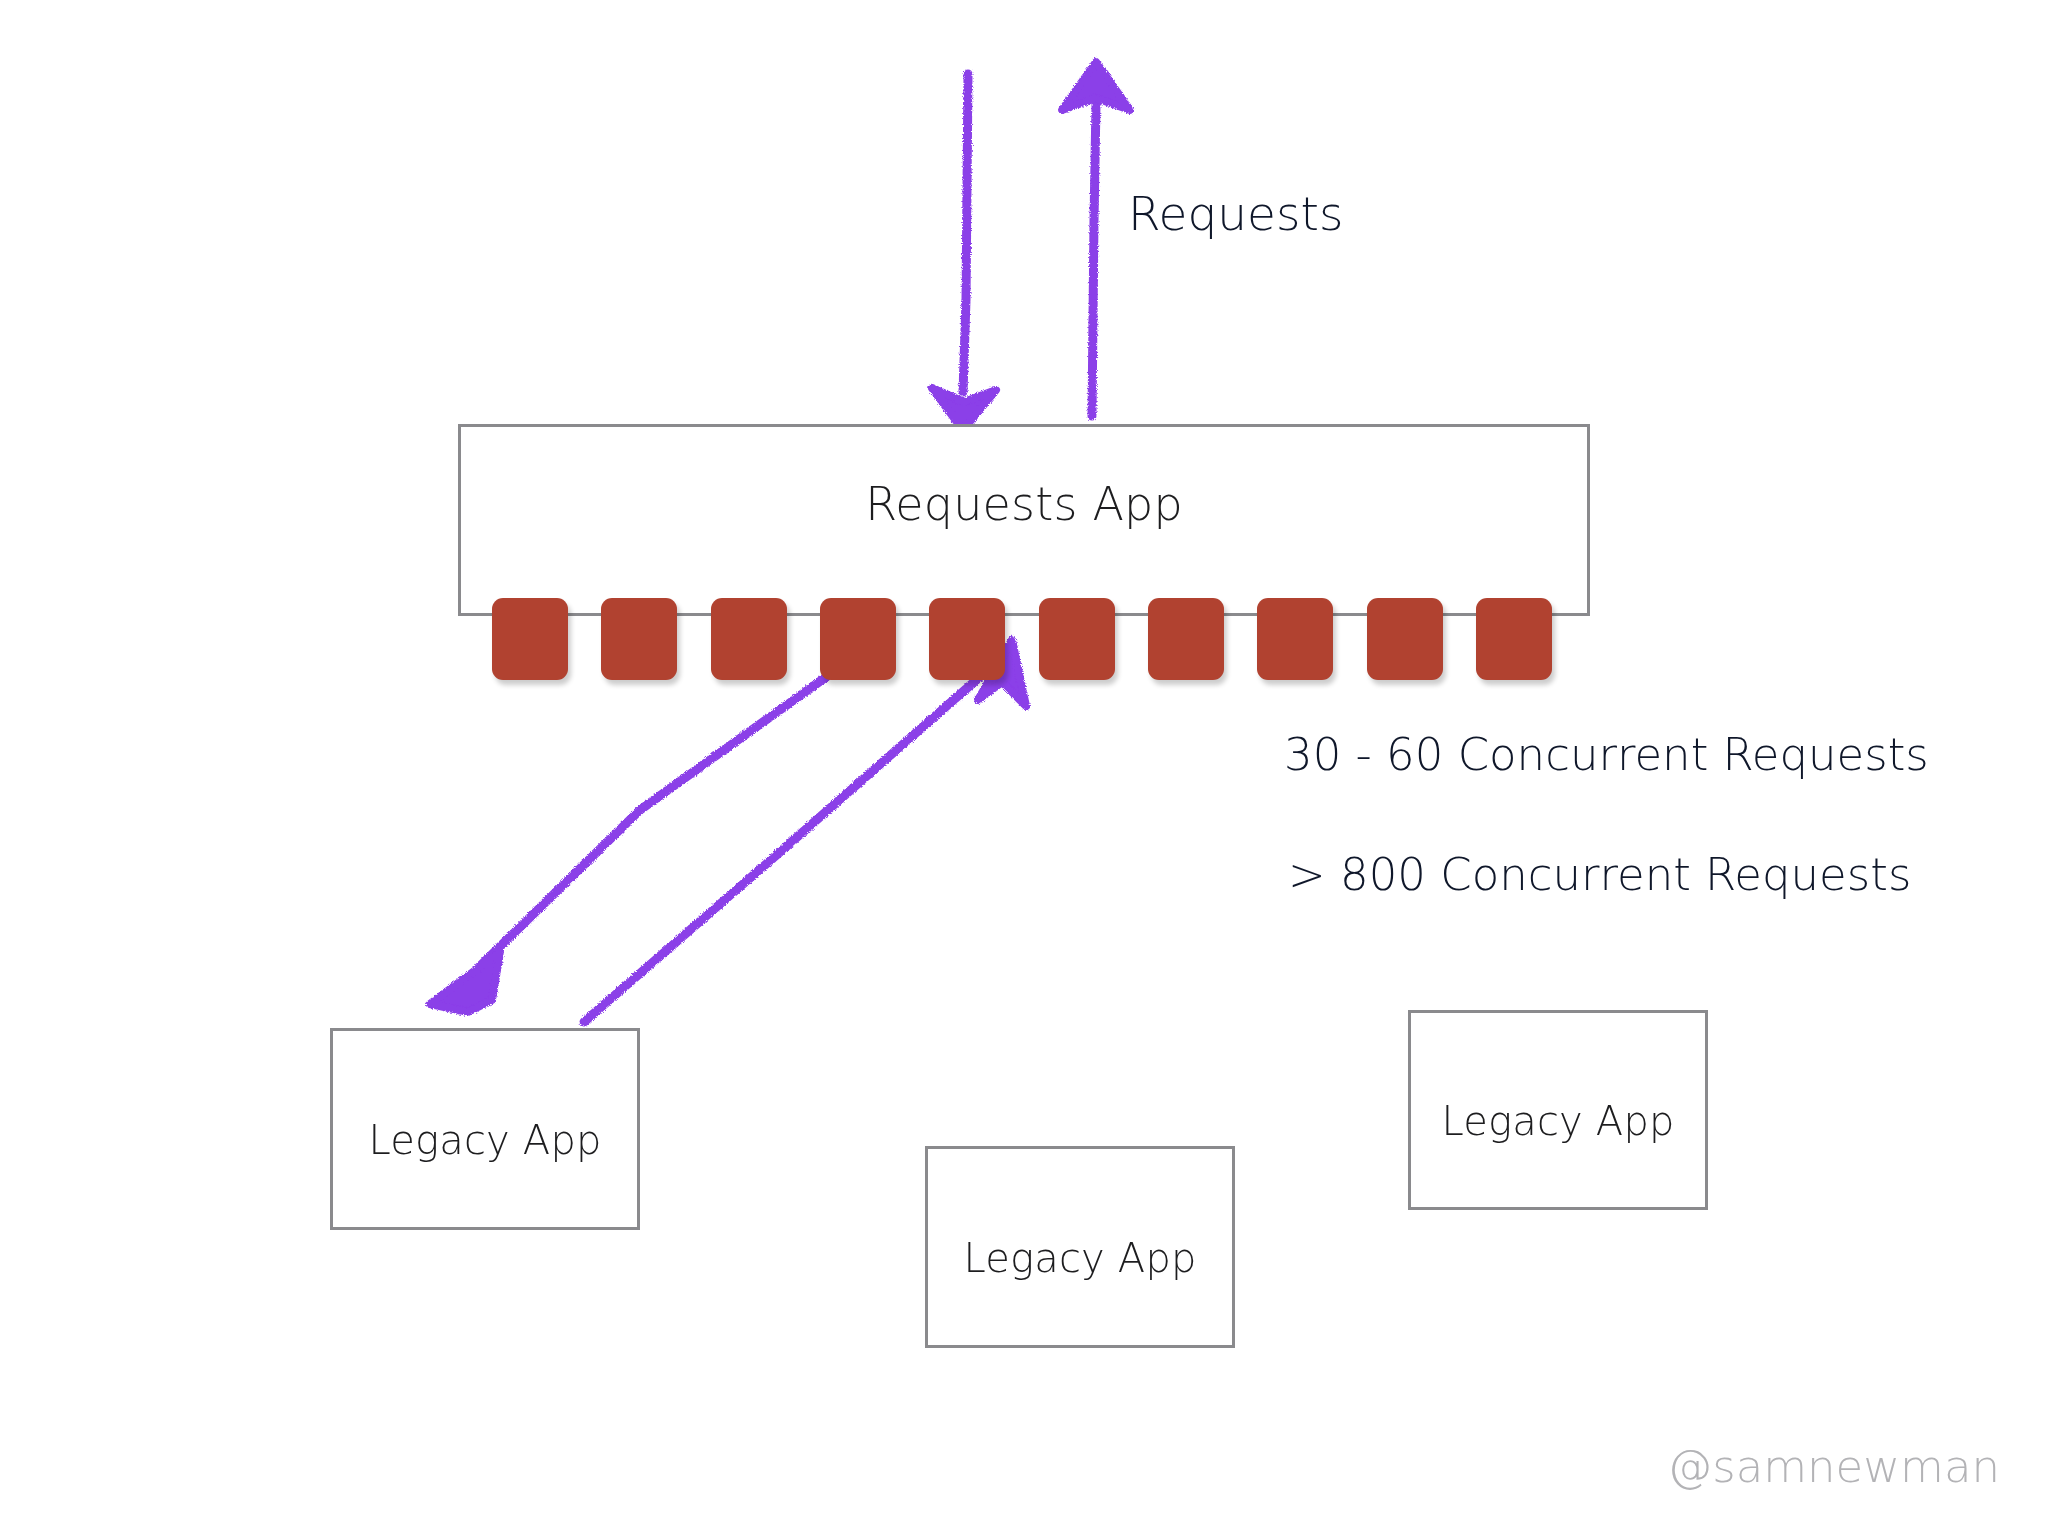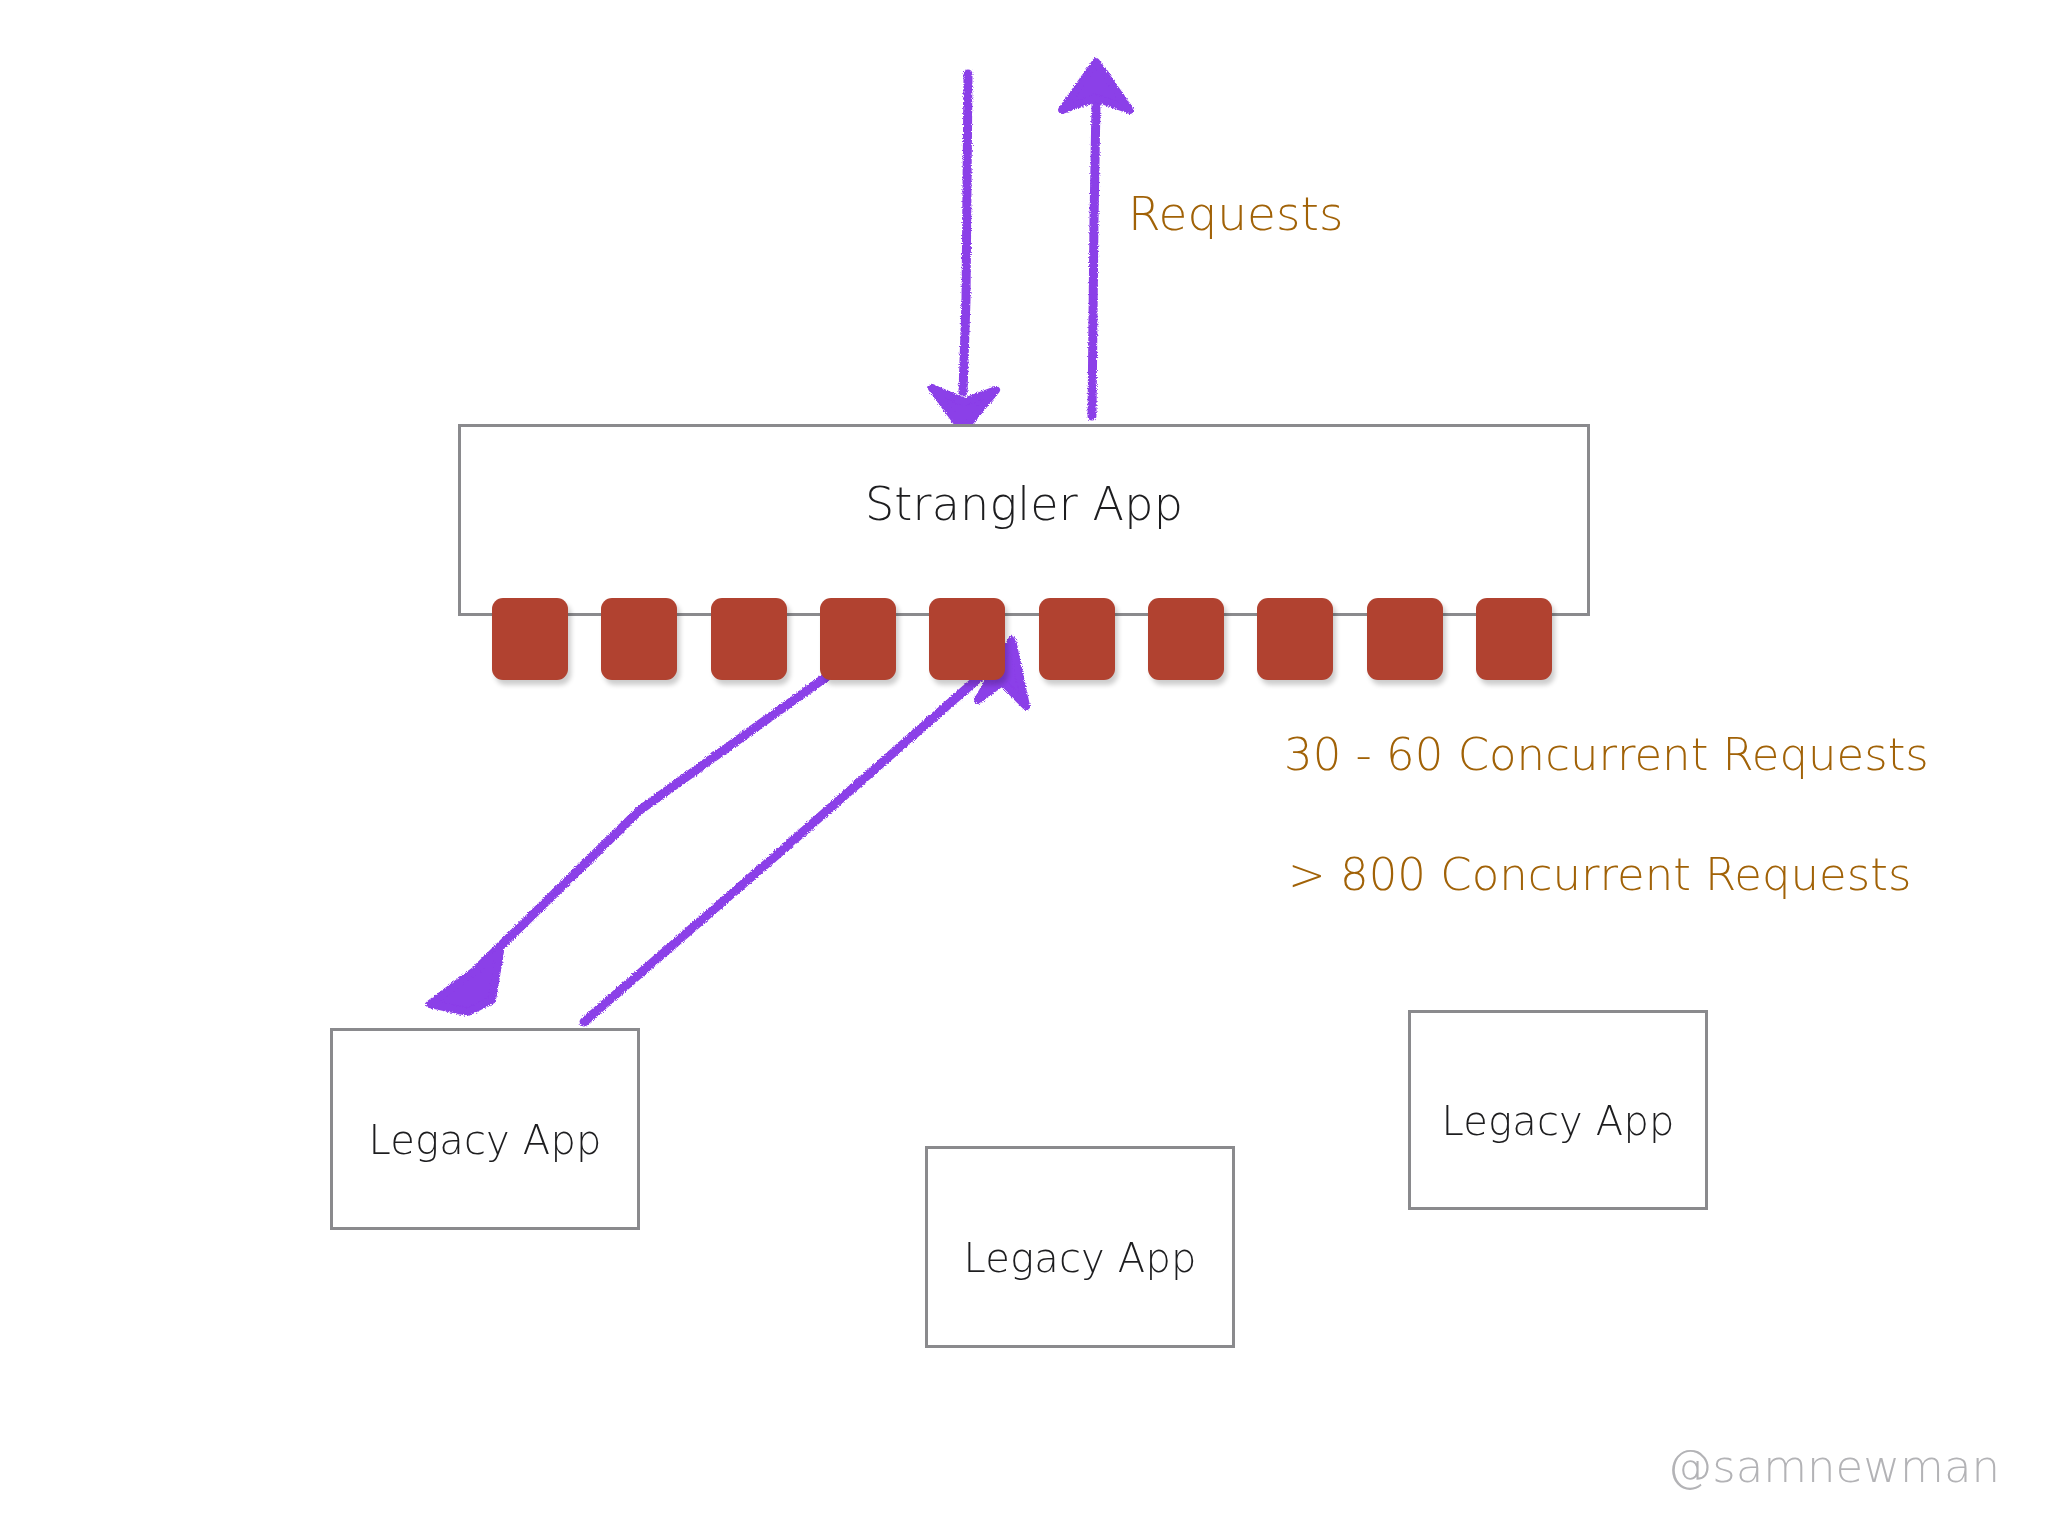--- a/index.html
+++ b/index.html
@@ -99,21 +99,21 @@
     width: 76px;
     height: 82px;
     background: #b14230;
     border-radius: 11px;
     box-shadow: 3px 5px 5px rgba(0,0,0,0.20);
   }
 
   
   .free-label {
     position: absolute;
-    color: #a16207;
+    color: #0f172a;
     font-weight: 300;
     white-space: nowrap;
   }
   #requests-label {
     left: 1128px;
     top: 186px;
     font-size: 47px;
   }
   #concurrent-low-label {
     left: 1272px;
@@ -170,21 +170,21 @@
 
       <g>
         <path d="M 584 1022 L 780 852 L 990 668" stroke-width="9"></path>
         <path d="M 978 700 L 1012 640 L 1026 706 L 1002 682 Z" fill="#8b3fe8" stroke-width="8"></path>
       </g>
 
     </g>
   </svg>
 
   <div class="app-box" id="strangler-box">
-    <span class="box-label">Strangler App</span>
+    <span class="box-label">Requests App</span>
   </div>
 
   <div id="service-squares">
     <div class="service-square"></div>
     <div class="service-square"></div>
     <div class="service-square"></div>
     <div class="service-square"></div>
     <div class="service-square"></div>
     <div class="service-square"></div>
     <div class="service-square"></div>

